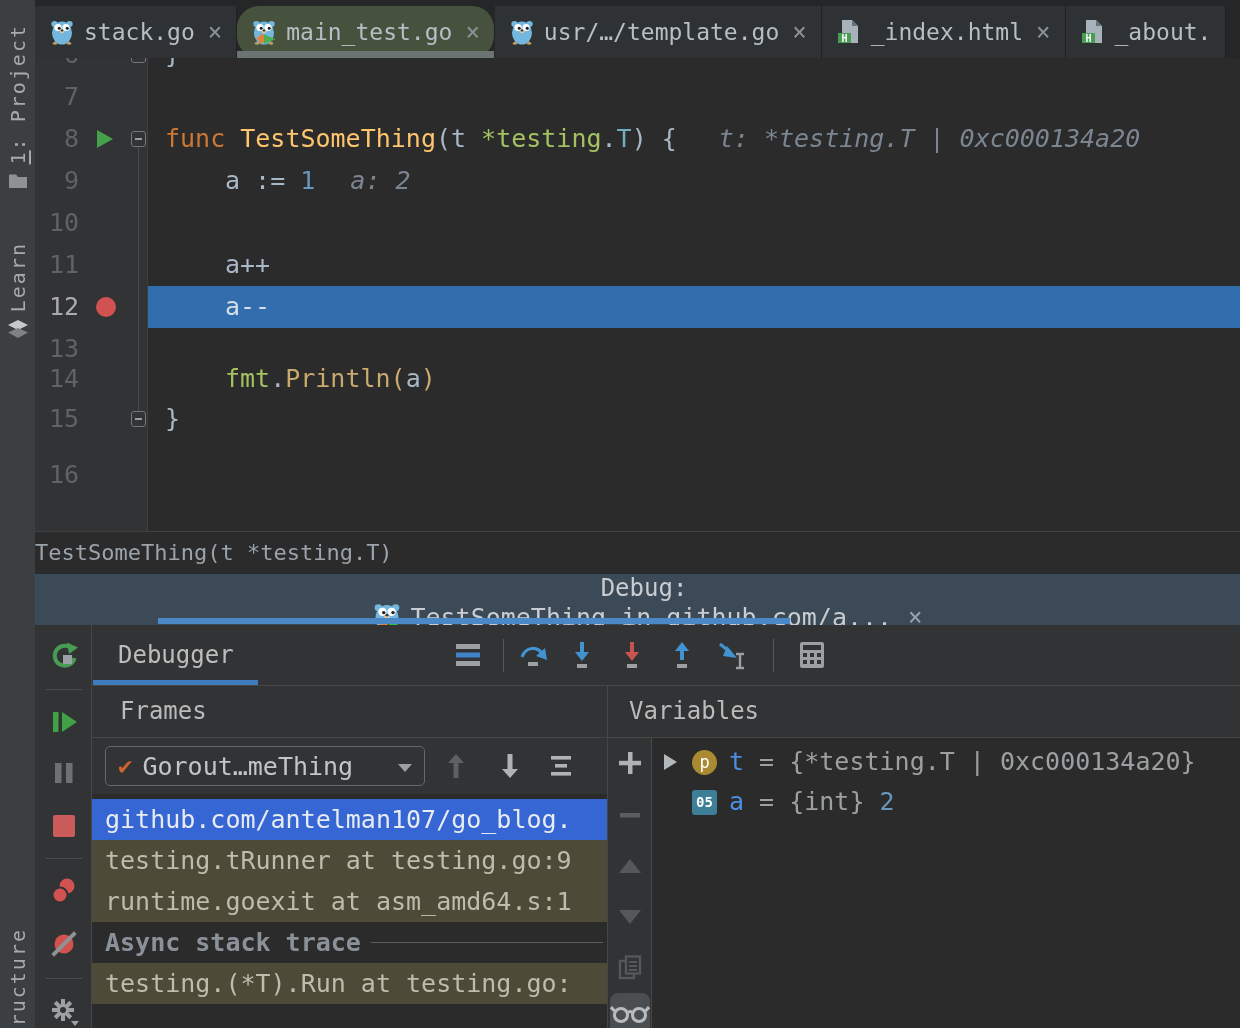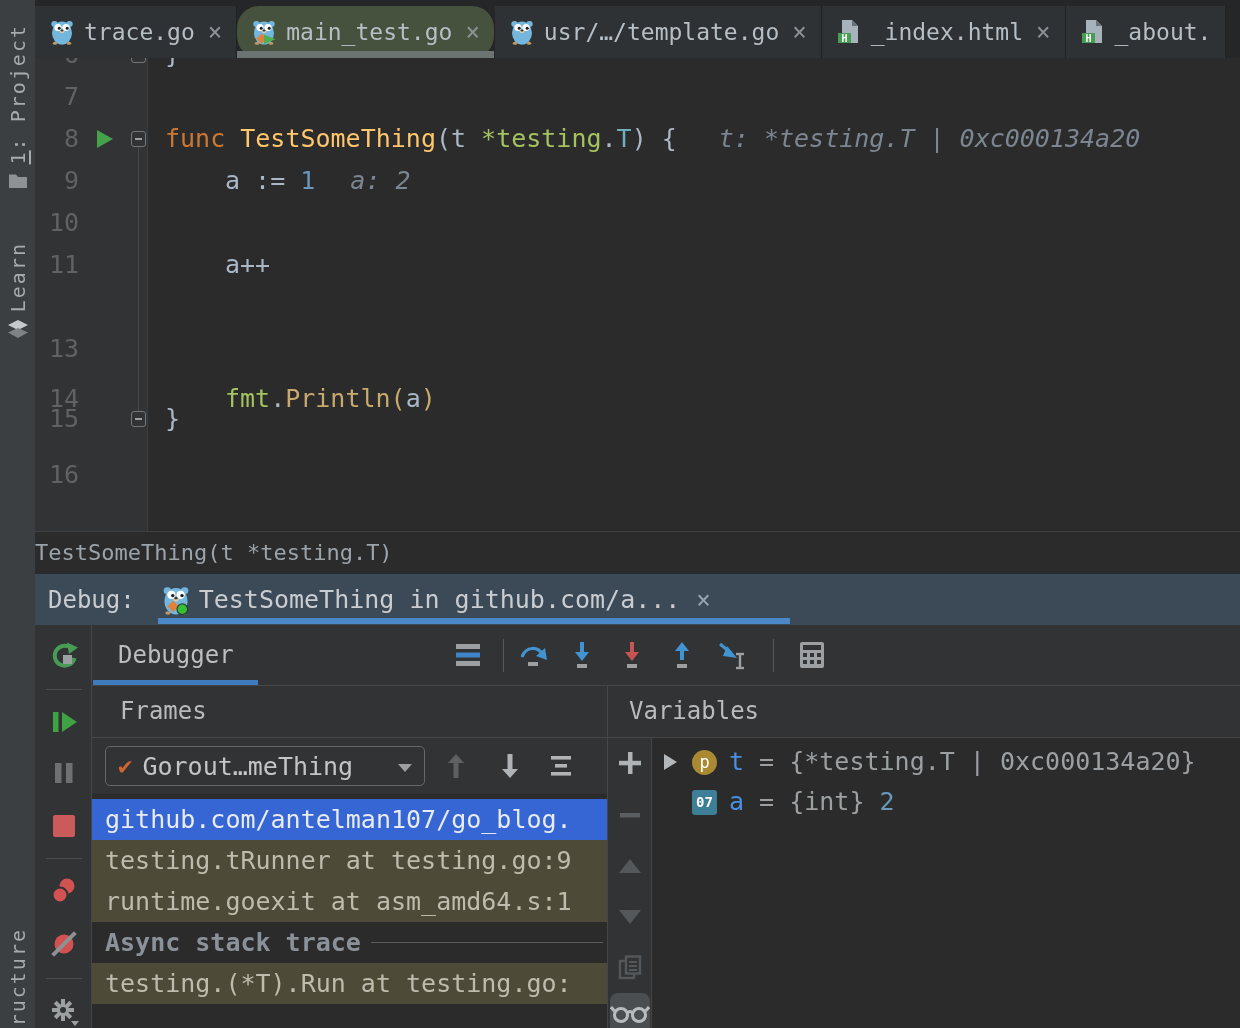--- a/index.html
+++ b/index.html
@@ -43,21 +43,21 @@
   .hint { font-style:italic; color:#7C8692; }
   .guide { position:absolute; left:103px; top:89px; width:1px; height:279px; background:#47494B; }
   .tk.c-kw{color:#CC7832} .tk.c-fn{color:#FFC66D} .tk.c-pln{color:#A9B7C6}
   .tk.c-typ{color:#A5C261} .tk.c-teal{color:#6FAFBD} .tk.c-num{color:#6897BB}
   .tk.c-tan{color:#C8A96E} .tk.c-exec{color:#D6DEE7}
 
   
   .breadcrumb { position:absolute; left:0; top:531px; width:1205px; height:42px; background:#2B2B2B; border-top:1px solid #3E4042; line-height:42px; font-size:22px; color:#9BA3AB; }
 
   
-  .debug-header { position:absolute; left:0; top:573px; width:1205px; height:52px; background:#3C4957; border-top:1px solid #262B30; display:flex; align-items:center; }
+  .debug-header { position:absolute; left:0; top:573px; width:1205px; height:52px; background:#3C4957; border-top:1px solid #262B30; display:flex; align-items:center;flex-direction:column; }
   .debug-header .dlabel { margin-left:13px; color:#C9CDD1; font-size:24px; }
   .debug-session { position:relative; height:52px; display:flex; align-items:center; gap:8px; margin-left:20px; padding:0 6px; cursor:pointer; }
   .debug-session .stext { color:#C9CDD1; font-size:25px; white-space:nowrap; }
   .debug-session .sclose { color:#97A3AD; font-size:24px; margin-left:8px; }
   .session-underline { position:absolute; left:123px; top:618px; width:632px; height:6px; background:#4A88C7; }
 
   
   .debug-body { position:absolute; left:0; top:625px; width:1205px; height:403px; display:flex; }
   .dbgstrip { position:relative; width:57px; background:#313335; border-right:1px solid #454747; flex:0 0 57px; }
   .dbgstrip .sicon { position:absolute; left:14px; width:30px; height:30px; cursor:pointer; }
@@ -147,21 +147,21 @@
               <circle cx="9" cy="8.5" r="3.6" fill="#FFF"></circle>
               <circle cx="17" cy="8.5" r="3.6" fill="#FFF"></circle>
               <circle cx="10.2" cy="9.2" r="1.5" fill="#1E1E1E"></circle>
               <circle cx="18.2" cy="9.2" r="1.5" fill="#1E1E1E"></circle>
               <ellipse cx="13" cy="12.5" rx="2.4" ry="1.7" fill="#E3C9A6"></ellipse>
               <ellipse cx="13" cy="11.5" rx="1.5" ry="1" fill="#3E3128"></ellipse>
               <ellipse cx="6" cy="24.2" rx="2.2" ry="1.5" fill="#C19A62"></ellipse>
               <ellipse cx="20" cy="24.2" rx="2.2" ry="1.5" fill="#C19A62"></ellipse>
             </svg>
           </span>
-          <span class="tab-label">trace.go</span>
+          <span class="tab-label">stack.go</span>
           <span class="tab-close">×</span>
         </div>
         <div class="tab active">
           <span class="icn">
             <svg viewBox="0 0 26 26" width="26" height="26">
               <ellipse cx="5.5" cy="5" rx="3.2" ry="3" fill="#74B7DE"></ellipse>
               <ellipse cx="20.5" cy="5" rx="3.2" ry="3" fill="#74B7DE"></ellipse>
               <ellipse cx="13" cy="14" rx="10" ry="11.5" fill="#74B7DE"></ellipse>
               <circle cx="9" cy="8.5" r="3.6" fill="#FFF"></circle>
               <circle cx="17" cy="8.5" r="3.6" fill="#FFF"></circle>
@@ -246,25 +246,31 @@
           <div class="code" style="padding-left: 77px;"><span class="tk c-pln">a := </span><span class="tk c-num">1</span><span class="hint" style="margin-left: 35px;">a: 2</span></div>
         </div>
         <div class="erow" style="top: 144px;">
           <span class="ln">10</span>
           <div class="code" style="padding-left: 77px;"></div>
         </div>
         <div class="erow" style="top: 186px;">
           <span class="ln">11</span>
           <div class="code" style="padding-left: 77px;"><span class="tk c-pln">a++</span></div>
         </div>
+        <div class="erow" style="top: 228px;">
+          <div class="execbg"></div>
+          <span class="ln cur">12</span>
+          <span class="bp"></span>
+          <div class="code" style="padding-left: 77px;"><span class="tk c-exec">a--</span></div>
+        </div>
         <div class="erow" style="top: 270px;">
           <span class="ln">13</span>
           <div class="code" style="padding-left: 77px;"></div>
         </div>
-        <div class="erow" style="top: 320px;">
+        <div class="erow" style="top: 300px;">
           <span class="ln">14</span>
           <div class="code" style="padding-left: 77px;"><span class="tk c-typ">fmt</span><span class="tk c-pln">.</span><span class="tk c-tan">Println</span><span class="tk c-tan">(</span><span class="tk c-pln">a</span><span class="tk c-tan">)</span></div>
         </div>
         <div class="erow" style="top: 340px;">
           <span class="ln">15</span>
           <span class="fold"></span>
           <div class="code" style="padding-left: 17px;"><span class="tk c-pln">}</span></div>
         </div>
         <div class="erow" style="top: 396px;">
           <span class="ln">16</span>
@@ -516,21 +522,21 @@
                     </div>
                   </div>
                 </div>
               <div class="varslist">
                   <div class="vrow" style="top: 4px;">
                     <span class="varrow"></span>
                     <span class="badge parameter">p</span>
                     <span class="vtext"><span class="vname">t</span><span class="vval"> = {*testing.T | 0xc000134a20}</span></span>
                   </div>
                   <div class="vrow" style="top: 44px;">
-                    <span class="badge primitive">07</span>
+                    <span class="badge primitive">05</span>
                     <span class="vtext"><span class="vname">a</span><span class="vval"> = {int} </span><span class="vnum">2</span></span>
                   </div>
                 </div>
             </div>
           </div>
         </div>
       </div>
     </div>
   </div>
 </div>

